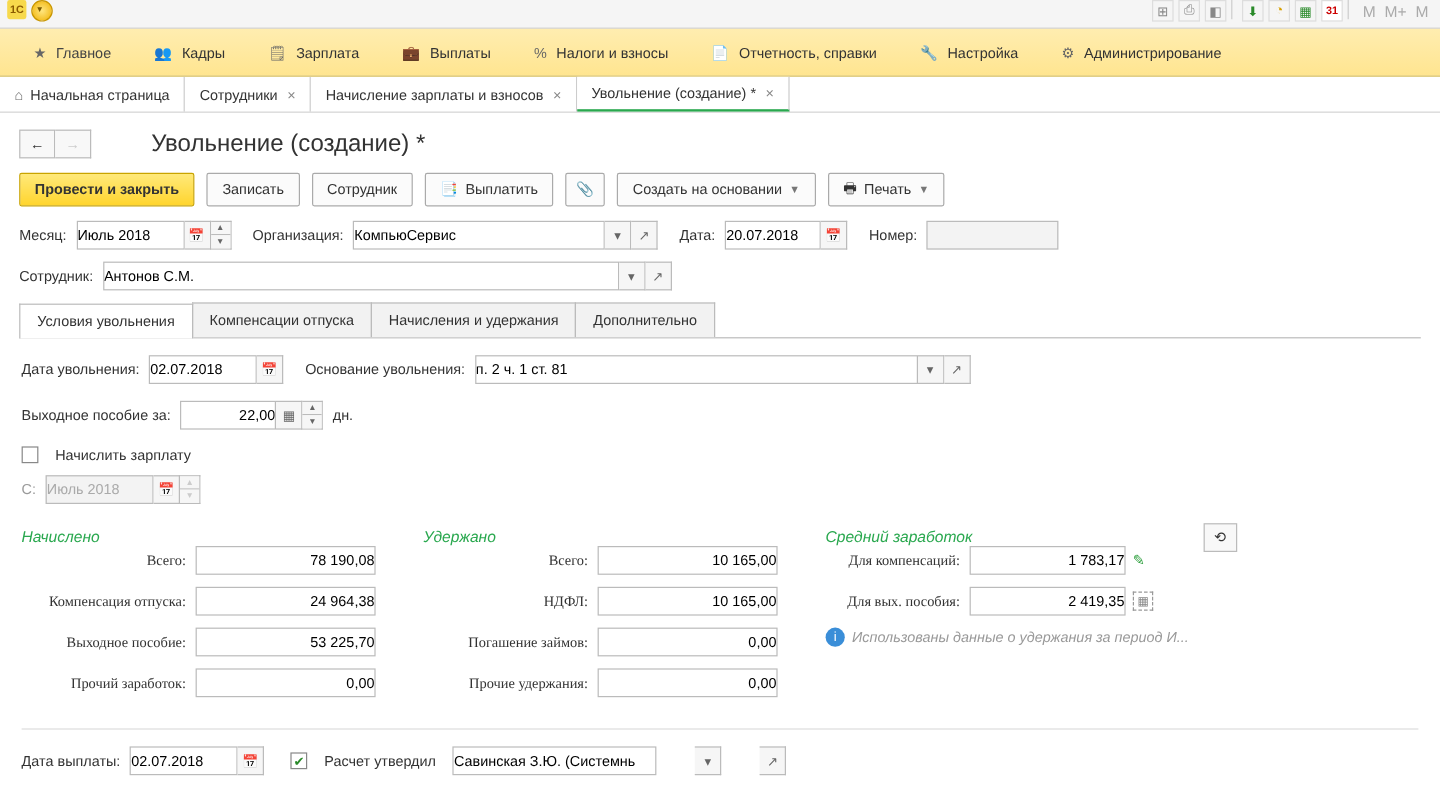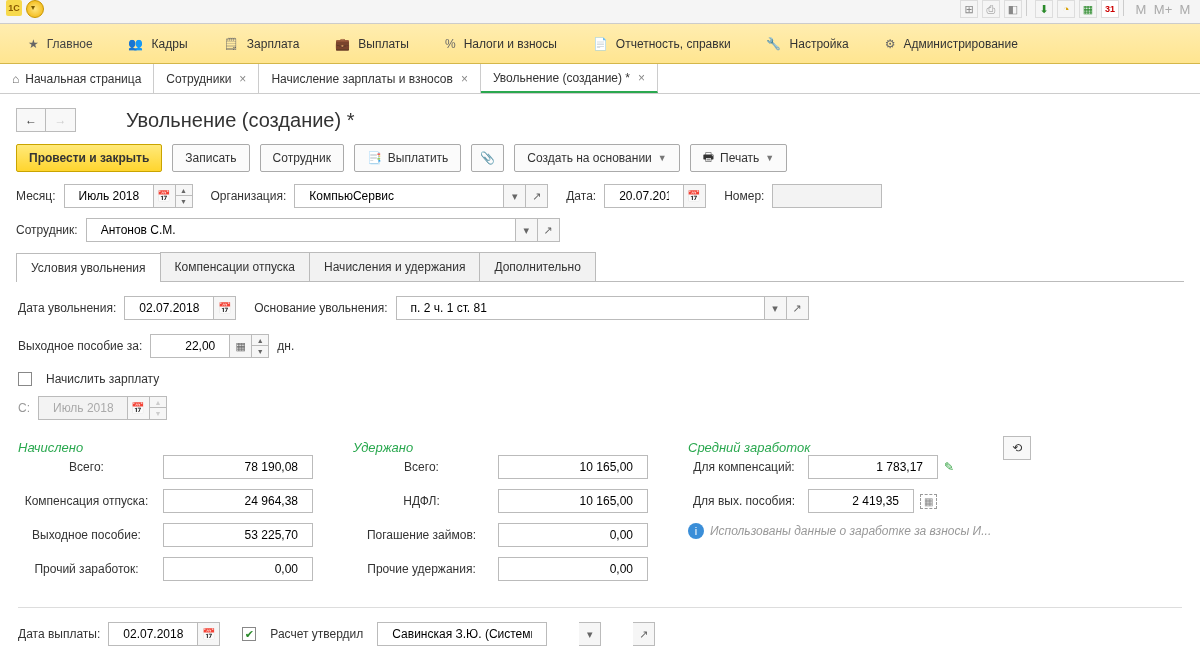--- a/index.html
+++ b/index.html
@@ -35,39 +35,39 @@
   
   .toolbar { display:flex; align-items:center; gap:10px; margin-top:12px; margin-bottom:12px;}
   .btn { height:28px; padding:0 12px; border:1px solid #aaa; background:#fbfbfb; display:inline-flex; align-items:center; cursor:pointer; border-radius:2px; font-size:12px;}
   .btn.primary { background:linear-gradient(#ffe97a,#ffd52e); border-color:#c9a400; font-weight:bold;}
   .btn .bi { margin-right:6px;}
   .btn .caret { margin-left:6px; font-size:9px; color:#777;}
   .btn.icon-only { padding:0 8px;}
   
   .form-row { display:flex; align-items:center; gap:8px; margin-bottom:10px; flex-wrap:wrap;}
   .form-row label { color:#333;}
-  .inp { height:24px; border:1px solid #bbb; background:#fff; padding:0 14px; display:inline-flex; align-items:center;}
+  .inp { height:24px; border:1px solid #bbb; background:#fff; padding:0 0; display:inline-flex; align-items:center;}
   .inp.disabled { background:#f3f3f3; color:#888;}
   .inp input { border:none; outline:none; width:100%; font-size:12px; background:transparent;}
   .inp-group { display:inline-flex; align-items:stretch;}
   .inp-group .addon { width:22px; border:1px solid #bbb; border-left:none; display:flex; align-items:center; justify-content:center; background:#f6f6f6; cursor:pointer; font-size:11px; color:#666;}
   .spinner { display:inline-flex; flex-direction:column; border:1px solid #bbb; border-left:none;}
   .spinner div { width:16px; height:11px; display:flex; align-items:center; justify-content:center; font-size:7px; background:#f6f6f6; cursor:pointer; color:#666;}
   .spinner div:first-child { border-bottom:1px solid #bbb;}
   
   .subtabs { display:flex; border-bottom:1px solid #bbb; margin-top:4px;}
   .subtabs .stab { padding:7px 14px; border:1px solid #bbb; border-bottom:none; margin-right:-1px; background:#f2f2f2; cursor:pointer;}
   .subtabs .stab.active { background:#fff; position:relative; top:1px;}
   .tab-content { border:none; padding:14px 2px 0;}
   
   .summary { display:flex; gap:40px; margin-top:20px;}
   .summary-col { }
   .summary-col h4 { color:#2aa84f; font-weight:normal; font-size:13px;font-style:italic;}
   .sum-row { display:flex; align-items:center; margin-bottom:10px;}
-  .sum-row label { width:145px; text-align:center; padding-right:8px;}
+  .sum-row label { width:145px; text-align:right; padding-right:8px;font-family:Liberation Serif, serif;}
   .sum-row .num { width:150px;}
   .sum-row .num input { text-align:right;}
   .refresh-btn { width:28px; height:24px; border:1px solid #bbb; background:#f8f8f8; display:flex; align-items:center; justify-content:center; cursor:pointer;}
   .edit-ico { margin-left:6px; cursor:pointer; color:#2a9e3a;}
   .dashed-ico { margin-left:6px; padding:1px 3px; border:1px dashed #999; color:#888; font-size:10px; cursor:pointer;}
   .info-note { display:flex; align-items:center; color:#999; font-style:italic; margin-top:4px;}
   .info-note .info { width:16px; height:16px; background:#3a8ed8; color:#fff; border-radius:50%; display:flex; align-items:center; justify-content:center; font-size:11px; font-style:normal; margin-right:6px;}
   .checkbox { width:14px; height:14px; border:1px solid #888; display:inline-flex; align-items:center; justify-content:center; margin-right:6px; cursor:pointer; font-size:11px; color:#2a8a2a;}
   .checkbox.checked::after { content:"✔"; color:#2a8a2a;}
   .hr-line { height:1px; background:#ddd; margin:6px 0 14px;}
@@ -348,28 +348,28 @@
         <div class="refresh-btn" style="position:absolute; top:-4px; right:-40px;">⟲</div>
         <div class="sum-row">
             <label style="width:120px;">Для компенсаций:</label>
             <div class="inp num" style="width:130px;">
               <input value="1 783,17" style="">
             </div>
             <span class="edit-ico">✎</span>
           </div>
         <div class="sum-row">
             <label style="width:120px;">Для вых. пособия:</label>
-            <div class="inp num" style="width:106px;">
+            <div class="inp num" style="width:130px;">
               <input value="2 419,35" style="">
             </div>
             <span class="dashed-ico">▦</span>
           </div>
         <div class="info-note">
             <span class="info">i</span>
-            <span>Использованы данные о заработке за взносы И...</span>
+            <span>Использованы данные о удержания за период И...</span>
           </div>
       </div>
     </div>
 
     <div class="hr-line" style="margin-top:16px;"></div>
 
     <div class="form-row">
       <label>Дата выплаты:</label>
       <div class="inp-group">
         <div class="inp" style="width:90px;">

